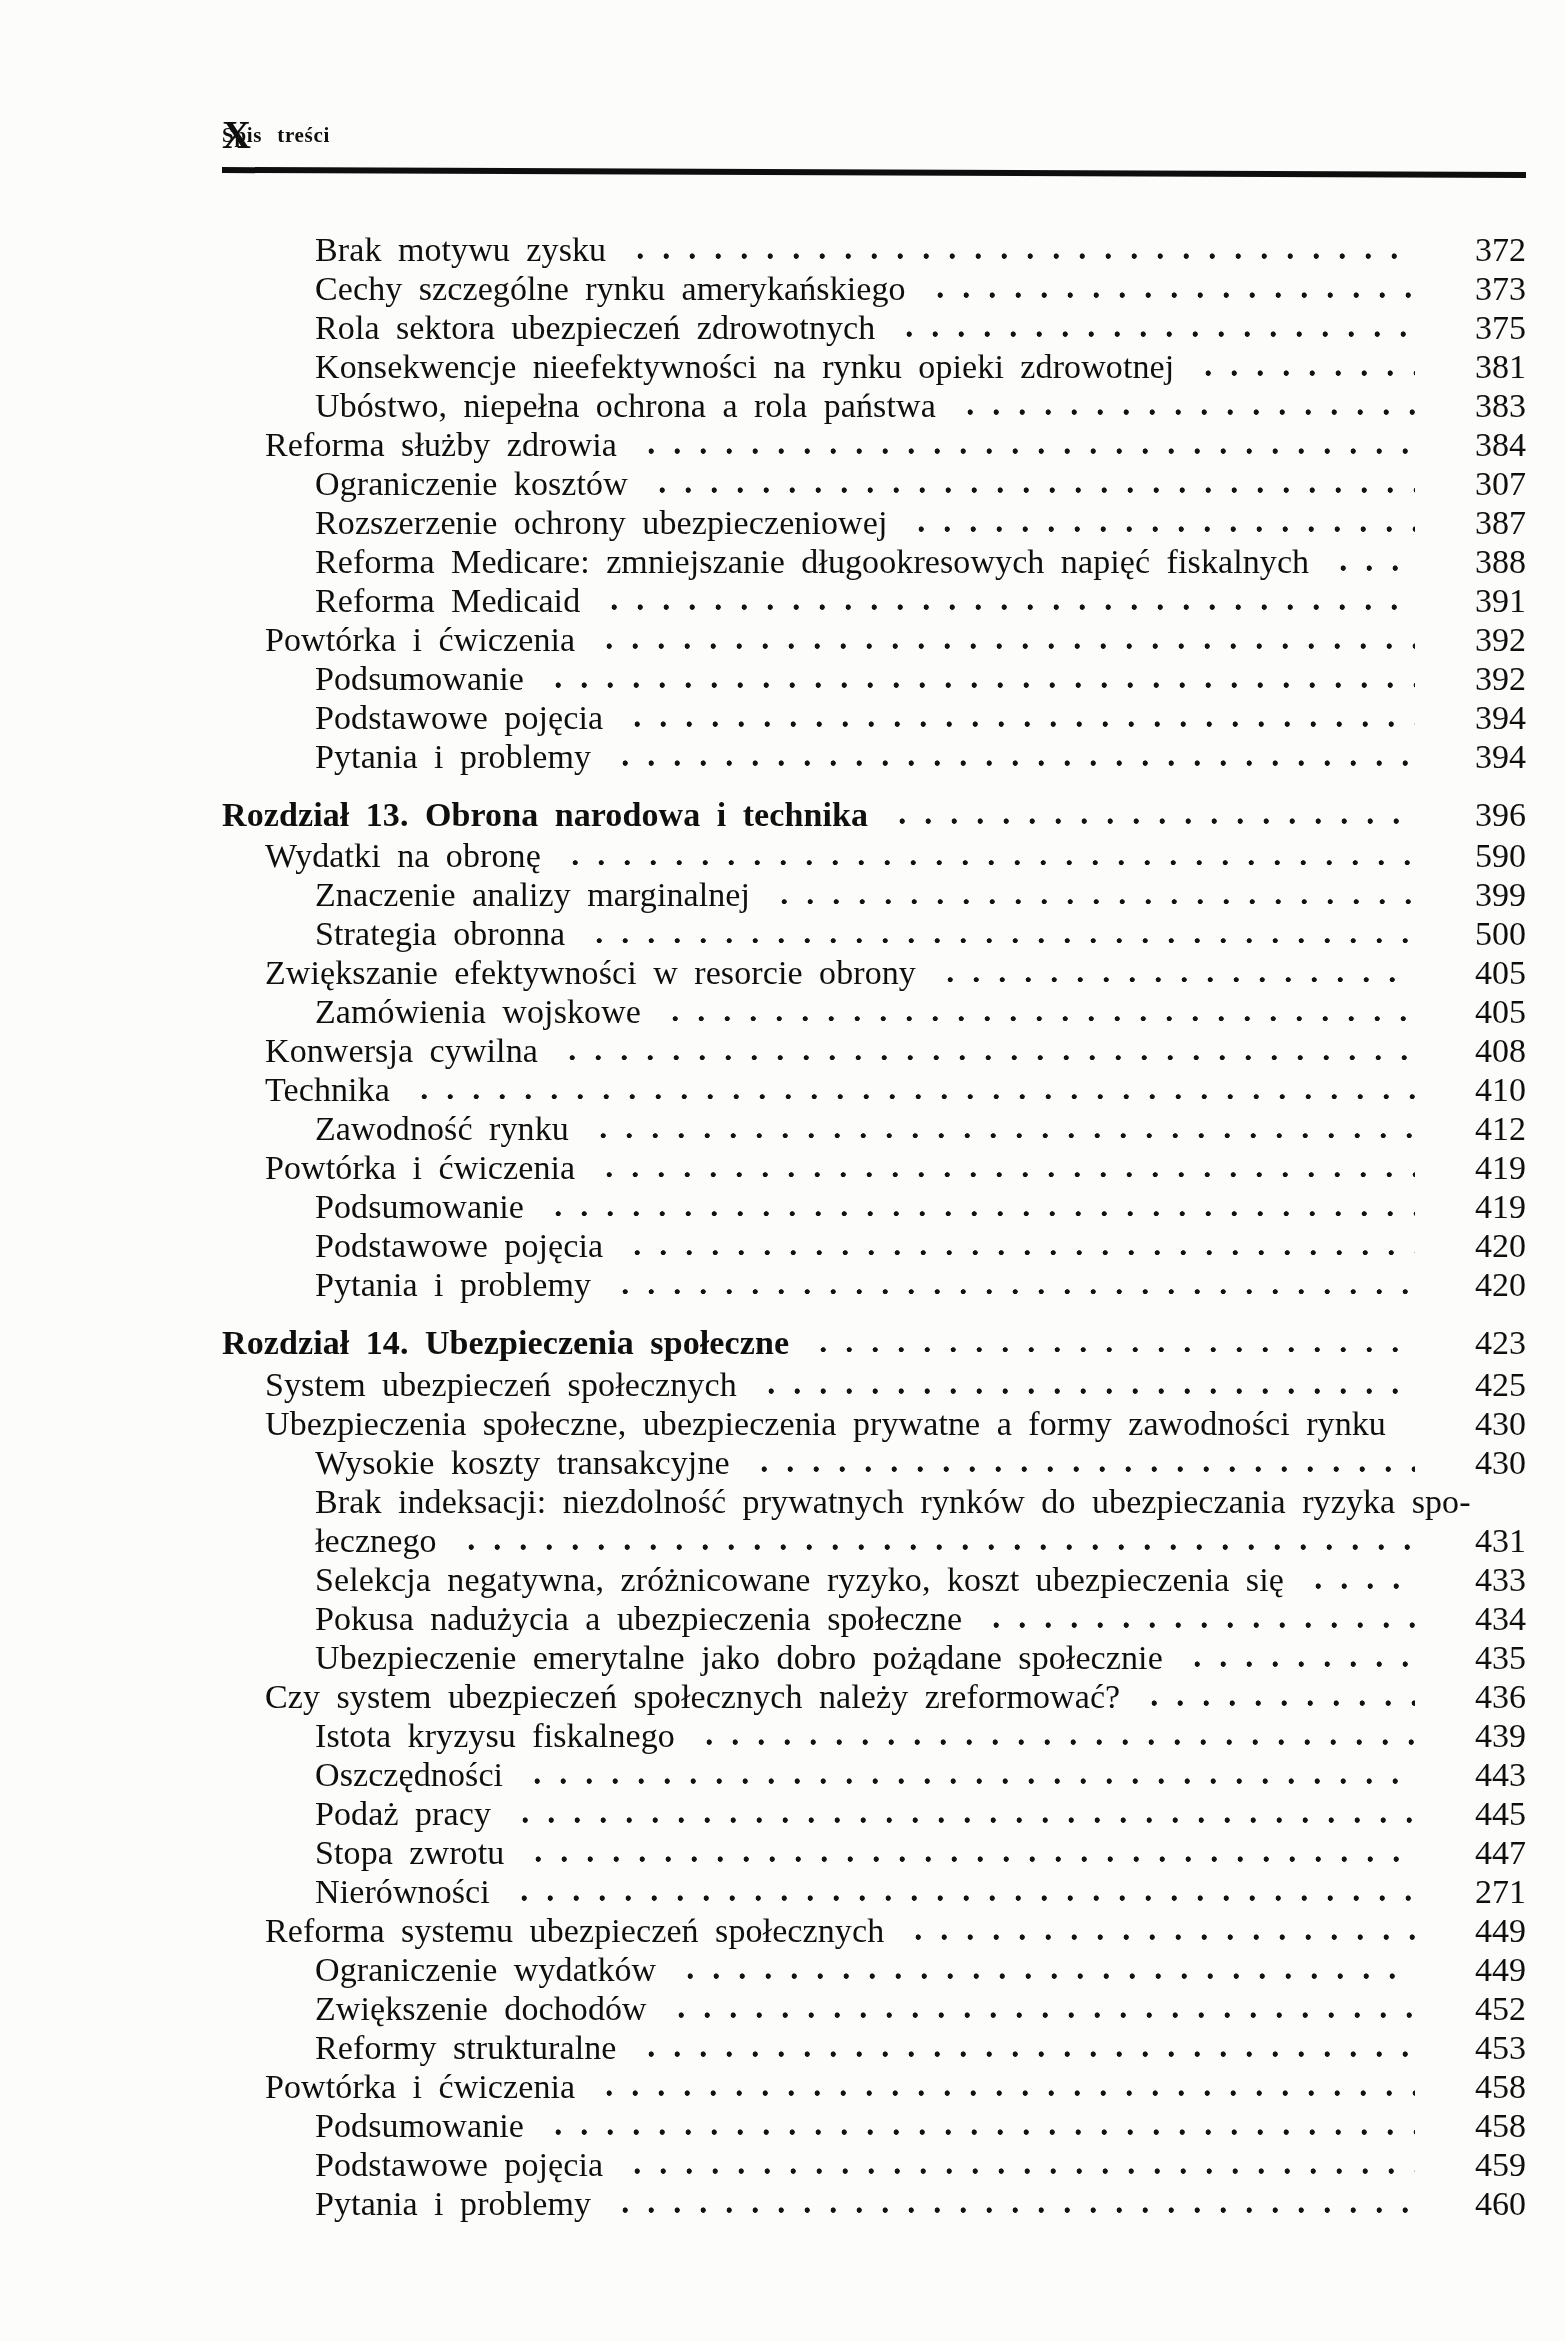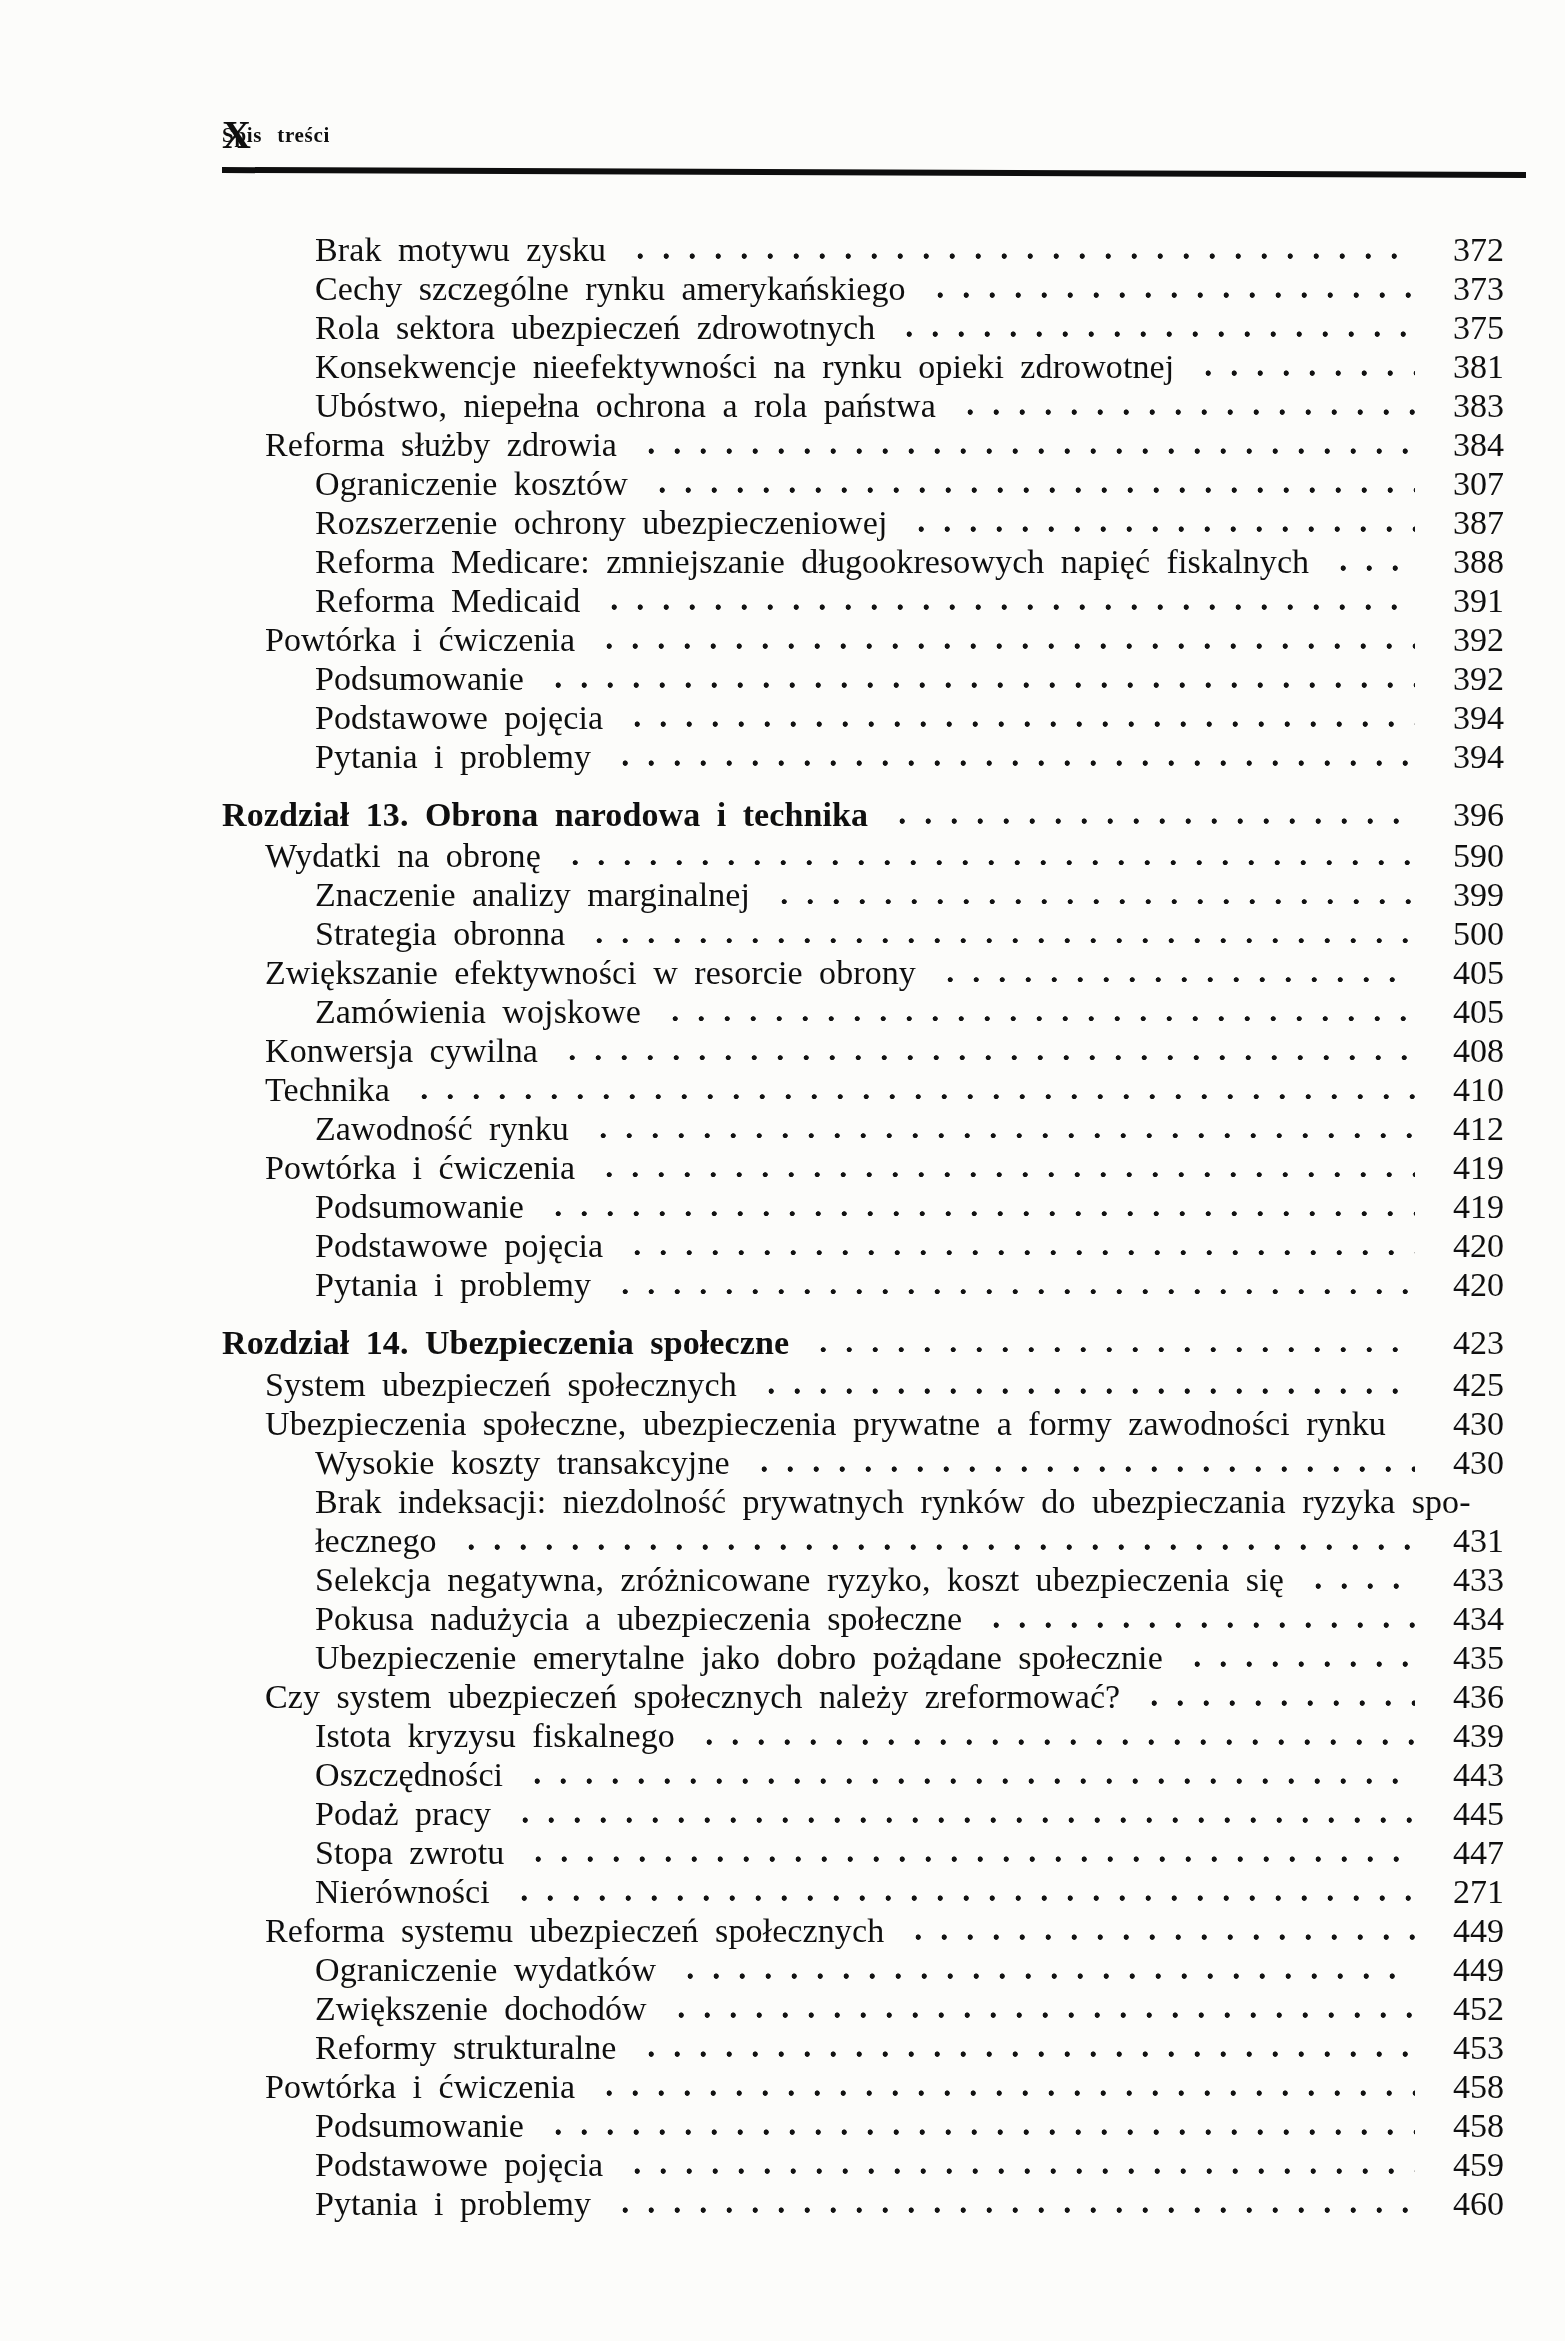--- a/index.html
+++ b/index.html
@@ -84,21 +84,21 @@
     margin: 0 22px 0 13px;
     background-image: radial-gradient(circle at 5.2px 3.9px, #121212 2.2px, rgba(0,0,0,0) 2.9px);
     background-size: 26px 8.5px;
     background-repeat: repeat-x;
     background-position: left bottom;
   }
   .row.nodots .leader { background: none; }
   .pagenum {
     flex: 0 0 auto;
     min-width: 73px;
-    text-align: left;
+    text-align: right;
     font-size: 34px;
   }
 </style>
 </head>
 <body>
 
 <div class="sheet">
   <div class="content">
     <header class="page-header">
       <span class="running-pgnum">X</span>

